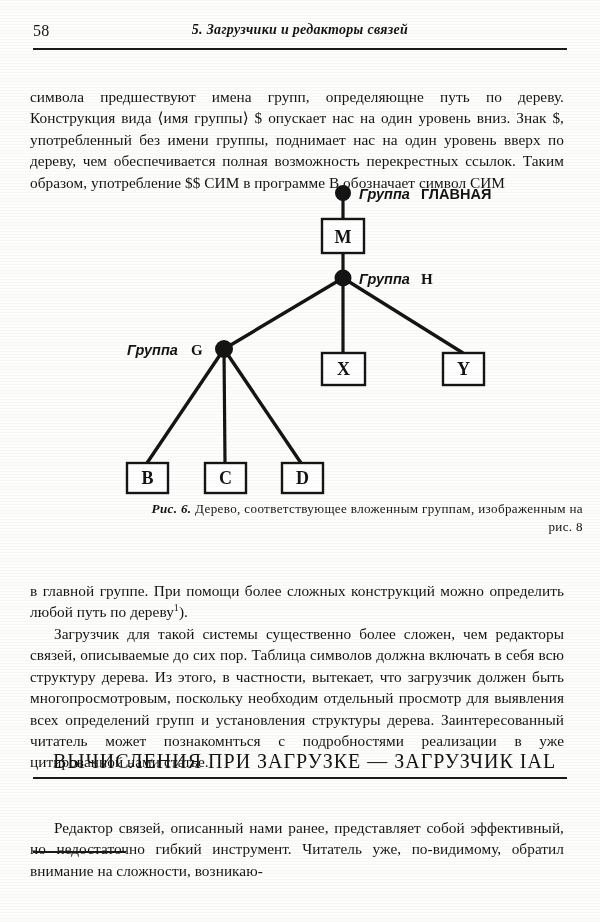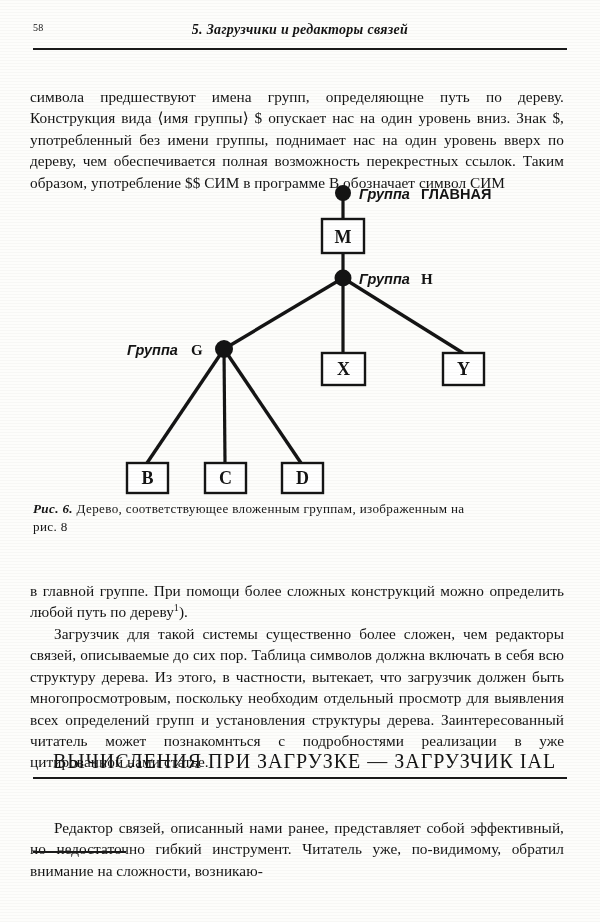--- a/index.html
+++ b/index.html
@@ -30,21 +30,21 @@
     position: absolute;
     left: 33px;
     top: 22px;
     width: 534px;
     height: 22px;
   }
   .folio {
     position: absolute;
     left: 0;
     top: 0;
-    font-size: 10px;
+    font-size: 16px;
     font-weight: normal;
     letter-spacing: .2px;
   }
   .runtitle {
     position: absolute;
     left: 0;
     right: 0;
     top: 0;
     text-align: center;
     font-style: italic;
@@ -90,26 +90,26 @@
     position: absolute;
     left: 33px;
     top: 183px;
     width: 534px;
     height: 320px;
   }
   .fig-svg { display: block; }
 
   .caption {
     position: absolute;
-    left: 33px;
+    left: 49px;
     top: 500px;
     width: 534px;
     font-size: 13.1px;
     line-height: 18px;
-    text-align: left;
+    text-align: right;
     letter-spacing: .35px;
   }
   .caption .num {
     font-style: italic;
     font-weight: bold;
   }
 
   
   .sect {
     position: absolute;

